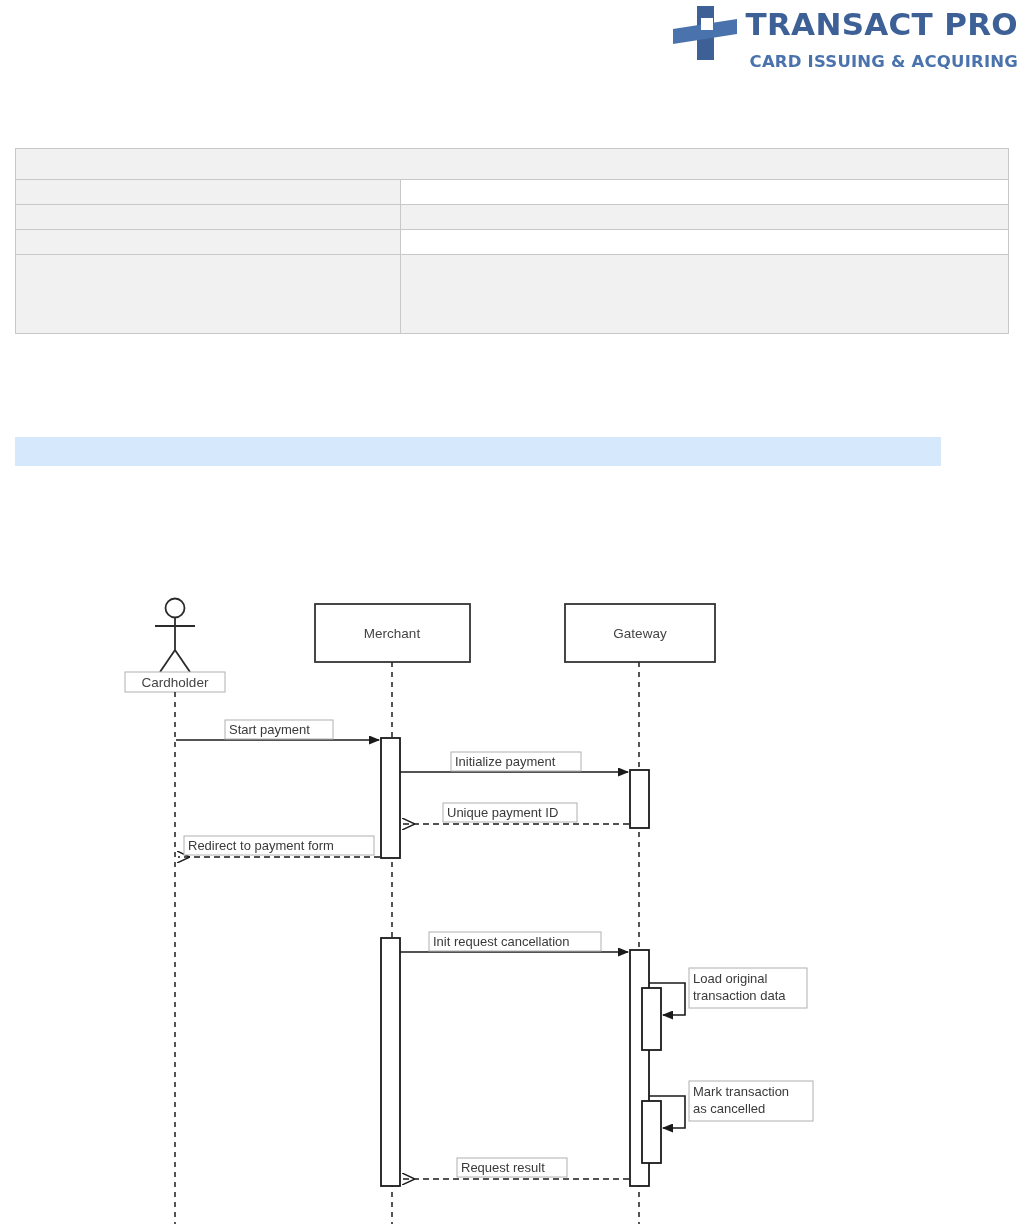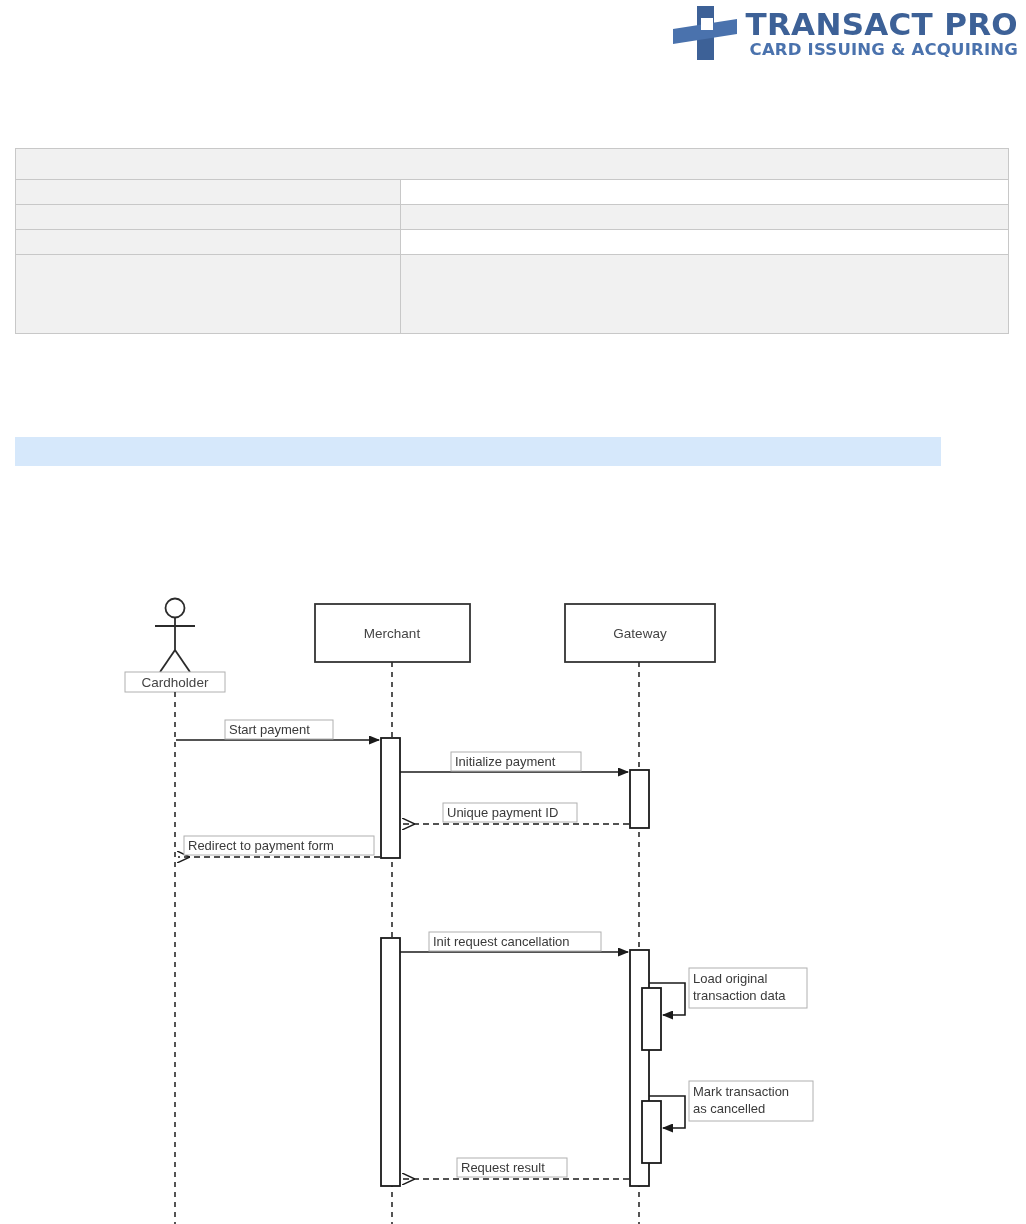--- a/index.html
+++ b/index.html
@@ -74,20 +74,21 @@
   }
   #brand-subtitle {
     font-family: "DejaVu Sans", sans-serif;
     font-weight: bold;
     font-size: 16.5px;
     letter-spacing: 0.2px;
     color: #4a72ad;
     line-height: 19px;
     text-align: right;
     white-space: nowrap;
+    margin-top: 12px;
   }
 
   
   #info-table {
     position: absolute;
     left: 15px;
     top: 148px;
     width: 994px;
     border-collapse: collapse;
     table-layout: fixed;

